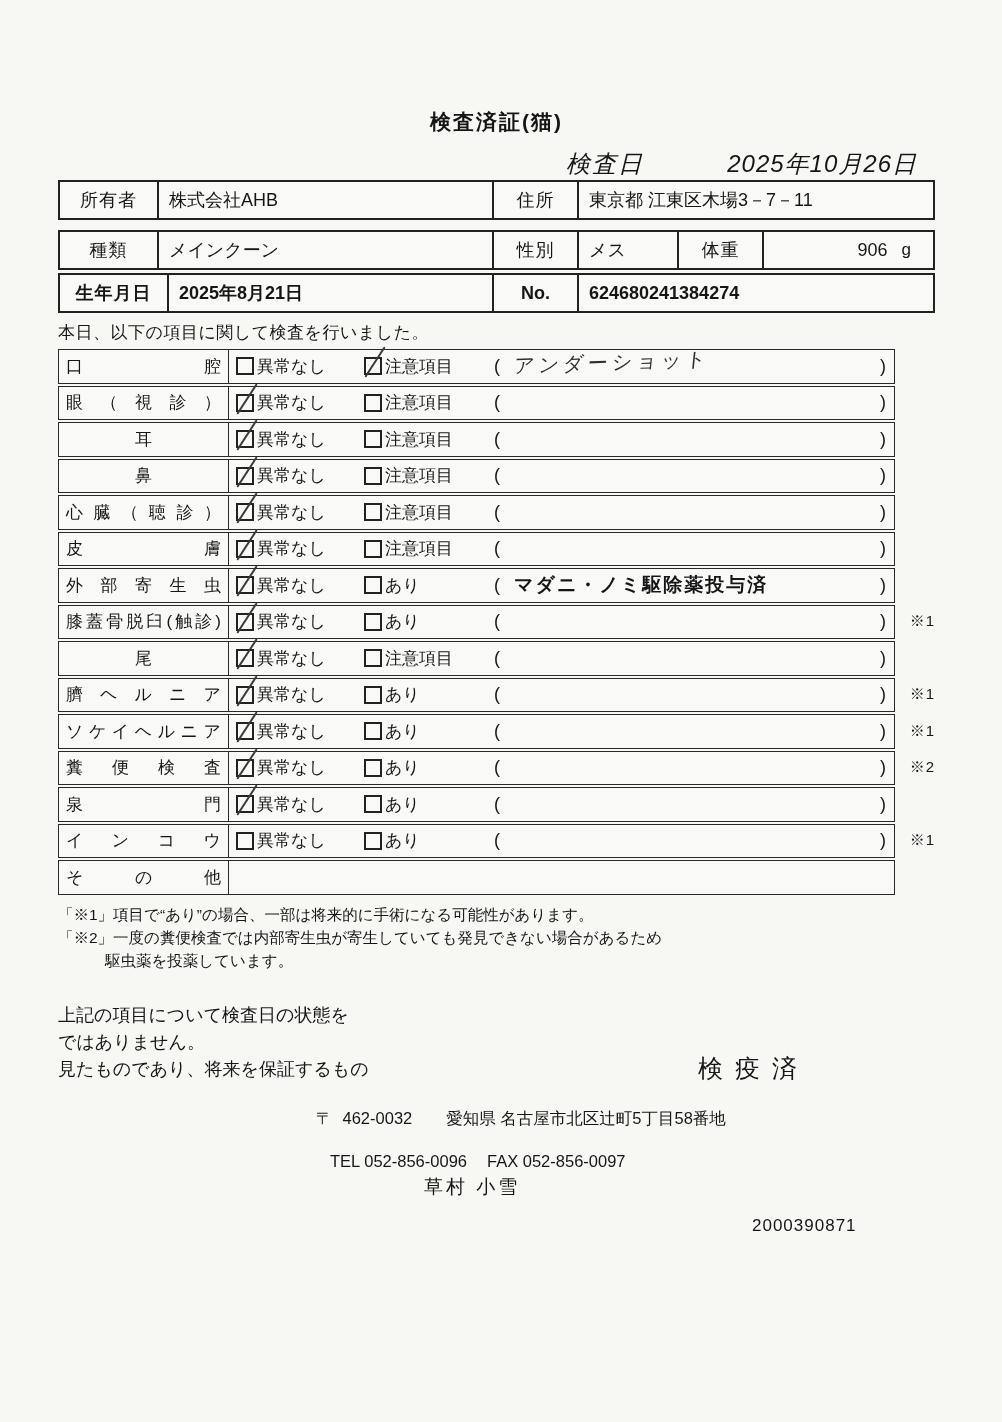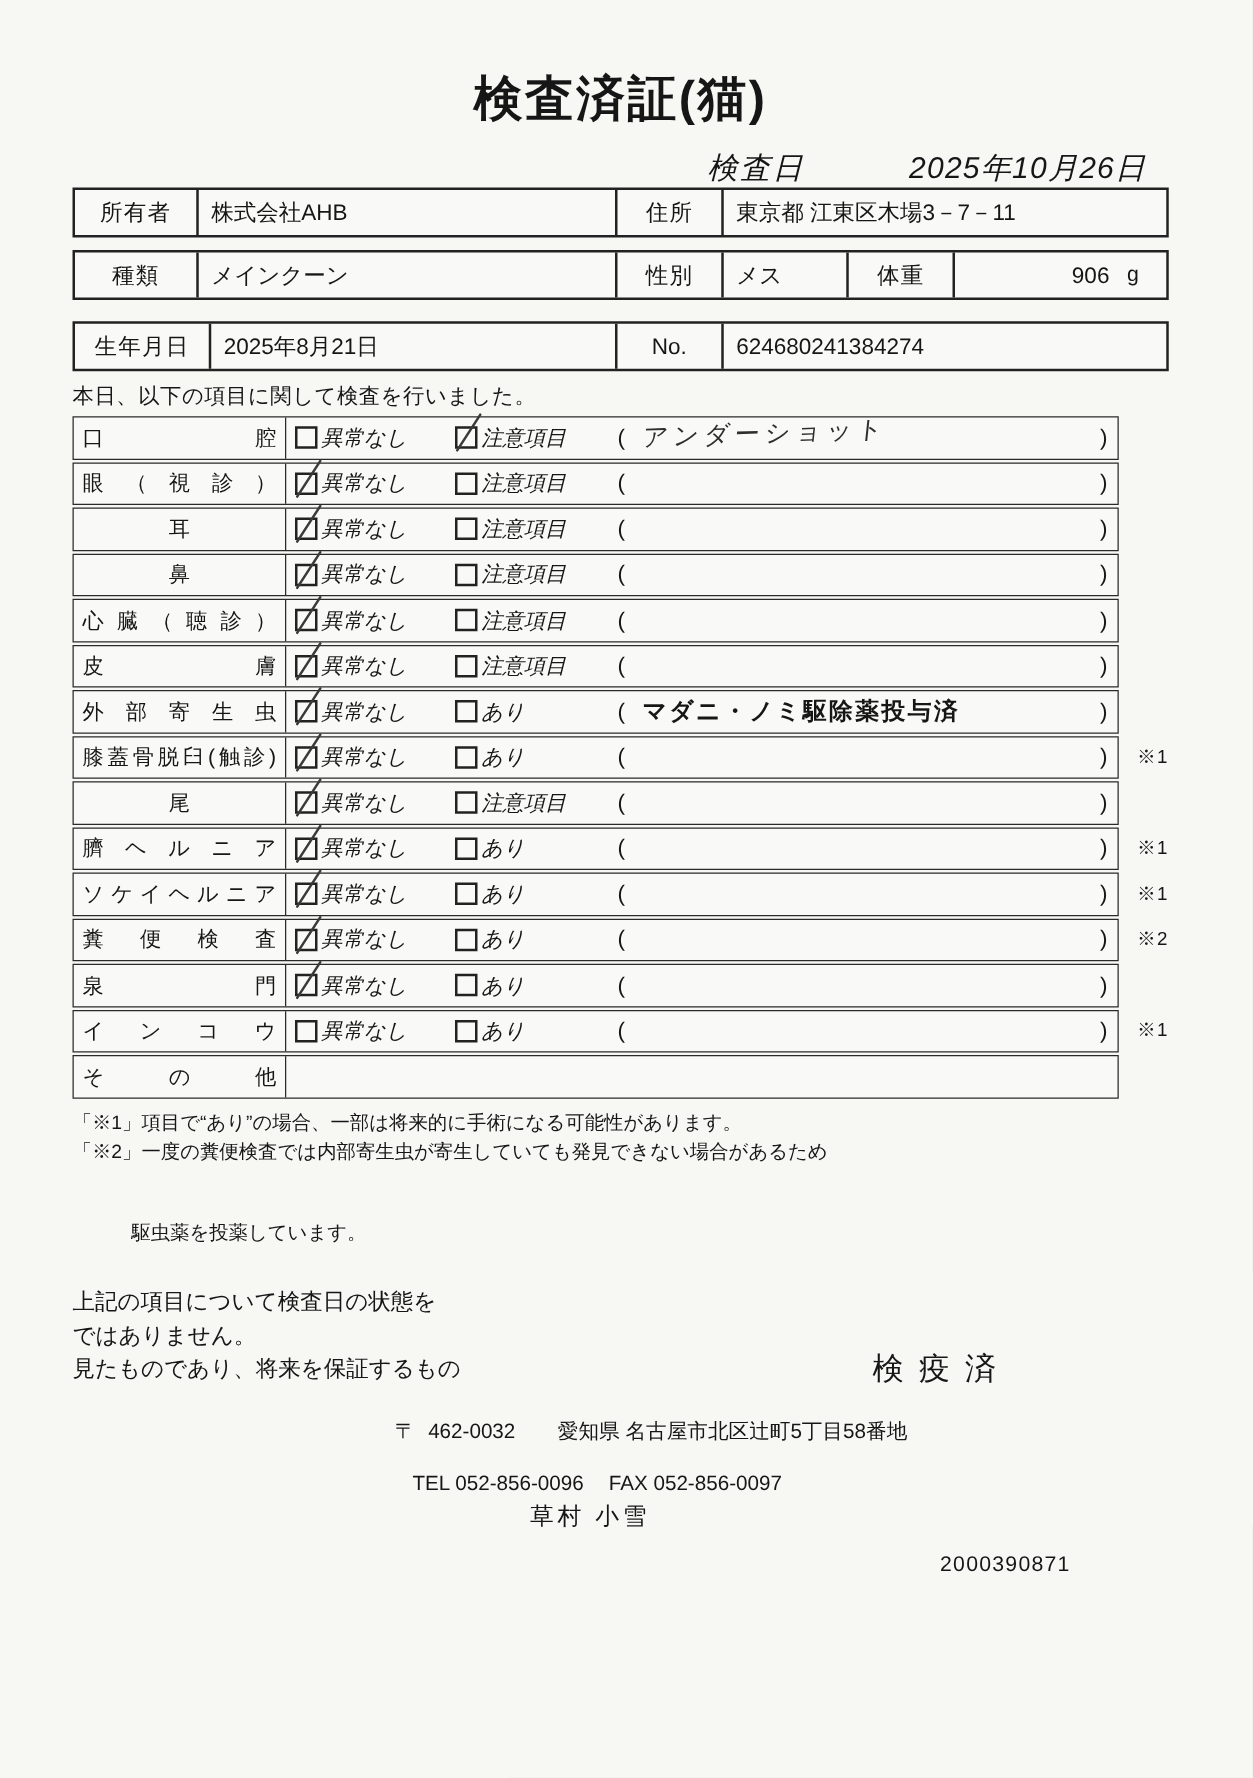--- a/index.html
+++ b/index.html
@@ -9,23 +9,23 @@
     width:1002px; height:1422px;
     margin:0 auto;
     background:#f7f7f4;
     font-family:"Liberation Sans", sans-serif;
     color:#161616;
     overflow:hidden;
   }
   .content { position:absolute; left:58px; top:0; width:877px; }
 
   .doc-title {
-    margin-top:52px;
+    margin-top:108px;
     text-align:center;
-    font-size:39px;
+    font-size:21px;
     font-weight:bold;
     letter-spacing:2px;
   }
 
   .date-row { position:relative; height:24px; margin-top:12px; font-size:24px;font-style:italic; }
   .date-row .date-label { position:absolute; left:508px; top:0; letter-spacing:2px; }
   .date-row .date-value { position:absolute; right:18px; top:0; letter-spacing:1px; }
 
   
   .info-table { display:grid; border:2px solid #222; background:#f9f9f7; box-sizing:border-box; }
@@ -34,21 +34,21 @@
     border-left:2px solid #222;
     box-sizing:border-box;
     font-size:18px;
     padding:0 10px;
     overflow:hidden; white-space:nowrap;
   }
   .info-table > div:first-child { border-left:none; }
   .info-table .lab { justify-content:center; letter-spacing:1px; padding:0 4px; }
   .owner-table { margin-top:8px; grid-template-columns:97px 335px 85px 1fr; height:40px; }
   .pet-table1  { margin-top:10px; grid-template-columns:97px 335px 85px 100px 85px 1fr; height:40px; }
-  .pet-table2  { margin-top:17px; grid-template-columns:107px 325px 85px 1fr; height:40px; }
+  .pet-table2  { margin-top:3px; grid-template-columns:107px 325px 85px 1fr; height:40px;font-weight:bold; }
   .weight-cell { justify-content:flex-end; padding-right:22px !important; }
   .weight-cell .unit { margin-left:14px; font-size:17px; }
   .no-label-cell { justify-content:center; font-size:17px; }
 
   .intro-line { margin-top:8px; font-size:17px; letter-spacing:0.5px; }
 
   
   .check-table { margin-top:5px; }
   .check-row { display:flex; margin-top:2px; }
   .check-row:first-child { margin-top:0; }
@@ -62,21 +62,21 @@
   .check-label {
     width:170px; flex:none;
     border-right:1.5px solid #2a2a2a;
     box-sizing:border-box;
     display:flex; justify-content:space-between; align-items:center;
     padding:0 7px;
     font-size:17px;
   }
   .check-label.single { justify-content:center; }
   .row-opts { flex:1; display:flex; align-items:center; padding-left:7px; }
-  .opt { display:flex; align-items:center; font-size:17px;font-style:italic; }
+  .opt { display:flex; align-items:center; font-size:17px; }
   .opt1 { width:128px; flex:none; }
   .opt2 { width:130px; flex:none; }
   .cb {
     width:14px; height:14px; flex:none;
     border:2px solid #222;
     margin-right:3px;
     position:relative;
     background:transparent;
   }
   .cb.checked::after {
@@ -100,21 +100,21 @@
   }
   .finding-note.printed-bold { font-weight:bold; font-size:19px; letter-spacing:2px; }
   .ref-cell {
     flex:1;
     display:flex; align-items:center; justify-content:flex-end;
     font-size:15px; letter-spacing:1px;
   }
 
   
   .footnotes { margin-top:8px; font-size:15.5px; line-height:23px; }
-  .footnotes .indent { padding-left:47px;margin-top:42px; }
+  .footnotes .indent { padding-left:47px; }
 
   
   .bottom-block { position:relative; margin-top:30px; height:82px; }
   .disclaimer { font-size:18px; line-height:27px; }
   .stamp {
     position:absolute; left:640px; top:50px;
     font-size:25px; letter-spacing:12px; white-space:nowrap;
   }
   .postal-line { margin-top:24px; margin-left:258px; font-size:16.5px; white-space:nowrap; }
   .postal-line .code { margin-left:10px; }

